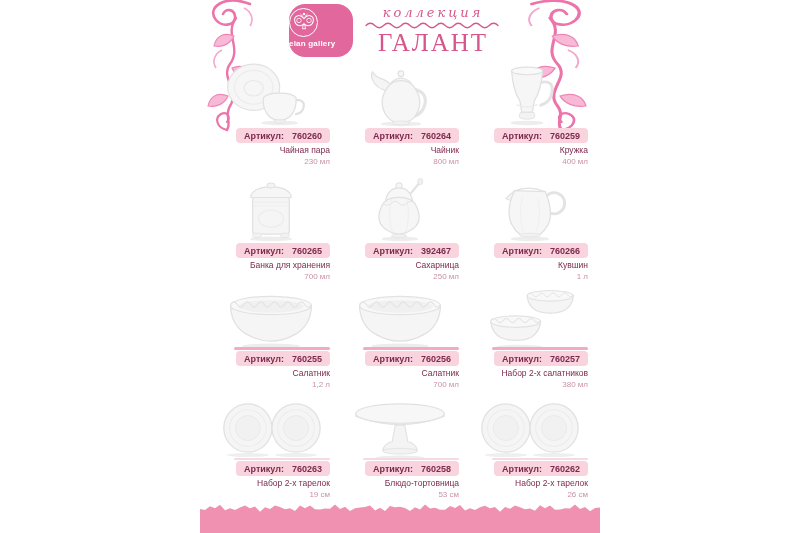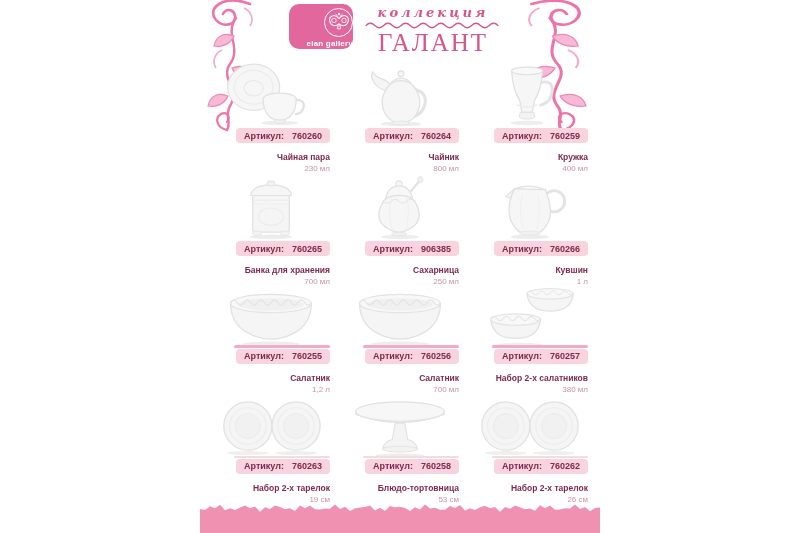--- a/index.html
+++ b/index.html
@@ -5,48 +5,48 @@
   html,body{margin:0;padding:0;width:800px;height:533px;overflow:hidden;background:#fff;}
   .page{position:relative;width:800px;height:533px;background:#fff;overflow:hidden;
         font-family:"Liberation Sans",sans-serif;}
 
   
   .ornament{position:absolute;top:-2px;}
   .ornament.left{left:194px;width:62px;height:134px;}
   .ornament.right{left:524px;width:80px;height:134px;transform:scaleX(-1);}
 
   
-  .logo{position:absolute;left:289px;top:4px;width:64px;height:45px;
-        background:var(--brand-pink,#e2679c);border-radius:10px;
-        display:flex;flex-direction:column;align-items:flex-end;}
+  .logo{position:absolute;left:289px;top:4px;width:64px;height:53px;
+        background:var(--brand-pink,#e2679c);border-radius:16px;
+        display:flex;flex-direction:column;align-items:flex-start;}
   .logo-circle{margin-top:4px;width:29px;height:29px;border:1.4px solid #fff;border-radius:50%;
         display:flex;align-items:center;justify-content:center;box-sizing:border-box;}
   .logo-text{color:#fff;font-size:8px;font-weight:bold;letter-spacing:.2px;margin-top:2px;white-space:nowrap;}
 
   
   .titleblock{position:absolute;left:360px;top:5px;width:146px;text-align:center;}
-  .collection-label{font-family:"DejaVu Serif",serif;font-style:italic;font-weight:bold;
+  .collection-label{font-family:"DejaVu Serif",serif;font-style:italic;font-weight:normal;
         font-size:13px;letter-spacing:3px;color:var(--title-pink,#d6568c);line-height:1.2;}
   .wave{display:block;margin:0 auto;}
   .collection-title{font-family:"Liberation Serif",serif;font-size:25px;line-height:1;
         letter-spacing:2px;color:var(--title-pink,#d6568c);margin-top:1px;font-weight:normal;}
 
   
   .grid{position:absolute;left:201px;top:60px;width:387px;display:grid;
         grid-template-columns:repeat(3,1fr);grid-template-rows:115px 108px 111px 110px;}
   .cell{display:flex;flex-direction:column;align-items:flex-end;}
   .imgbox{height:68px;width:118px;display:flex;align-items:flex-end;justify-content:center;}
   .uline{display:none;height:3px;width:96px;border-radius:2px;margin:-4px 0 1px 0;}
   .u-strong .uline{display:block;background:#f5aac4;}
   .u-faint .uline{display:block;background:#f3dbe2;height:2px;}
   .badge{display:flex;justify-content:space-between;align-items:center;width:78px;
         background:var(--badge-bg,#f9d3de);border-radius:4px;padding:2.5px 8px;
         font-size:9px;font-weight:bold;color:var(--badge-text,#7c2a4d);white-space:nowrap;}
-  .pname{font-size:8.5px;font-weight:bold;color:var(--badge-text,#7c2a4d);
-        margin-top:10px;text-align:center;line-height:1.15;}
+  .pname{font-size:8.5px;font-weight:normal;color:var(--badge-text,#7c2a4d);
+        margin-top:3px;text-align:center;line-height:1.15;}
   .psize{font-size:8px;color:var(--size-text,#c992a7);margin-top:1.5px;padding-left:32px;}
 
   
   .banner{position:absolute;left:200px;top:502px;width:400px;height:31px;}
   .banner svg{display:block;}
 </style>
 </head>
 <body>
 
 <div class="page">
@@ -193,21 +193,21 @@
             <path d="M36,30 q-8,17 6,25 q6,4 12,4 q6,0 12,-4 q14,-8 6,-25 q-4,-9 -18,-9 q-14,0 -18,9 z" fill="#f6f6f6" stroke="#e0e0e0" stroke-width="1.3"></path>
             <path d="M46,23 q-4,17 1,34" fill="none" stroke="#eeeeee" stroke-width="1.1"></path>
             <path d="M62,23 q4,17 -1,34" fill="none" stroke="#eeeeee" stroke-width="1.1"></path>
             <path d="M37,27 q5,4 9,0 q4,-4 8,0 q4,4 8,0 q4,-4 9,0" fill="none" stroke="#e3e3e3" stroke-width="1"></path>
             <ellipse cx="54" cy="61" rx="8" ry="1.8" fill="#f1f1f1" stroke="#e3e3e3" stroke-width="0.8"></ellipse>
           </svg>
         </div>
 
       <div class="badge">
         <span>Артикул:</span>
-        <span>906385</span>
+        <span>392467</span>
       </div>
       <div class="pname">Сахарница</div>
       <div class="psize">250 мл</div>
     </div>
       <div class="cell">
       <div class="imgbox">
           <svg viewBox="0 0 110 68" width="106" height="66">
             <ellipse cx="56" cy="64" rx="20" ry="2.4" fill="#ededed"></ellipse>
             <circle cx="81" cy="27" r="11" fill="none" stroke="#e3e3e3" stroke-width="3"></circle>
             <path d="M40,14 l-9,8 q7,4 12,0 z" fill="#f5f5f5" stroke="#e0e0e0" stroke-width="1.1"></path>

